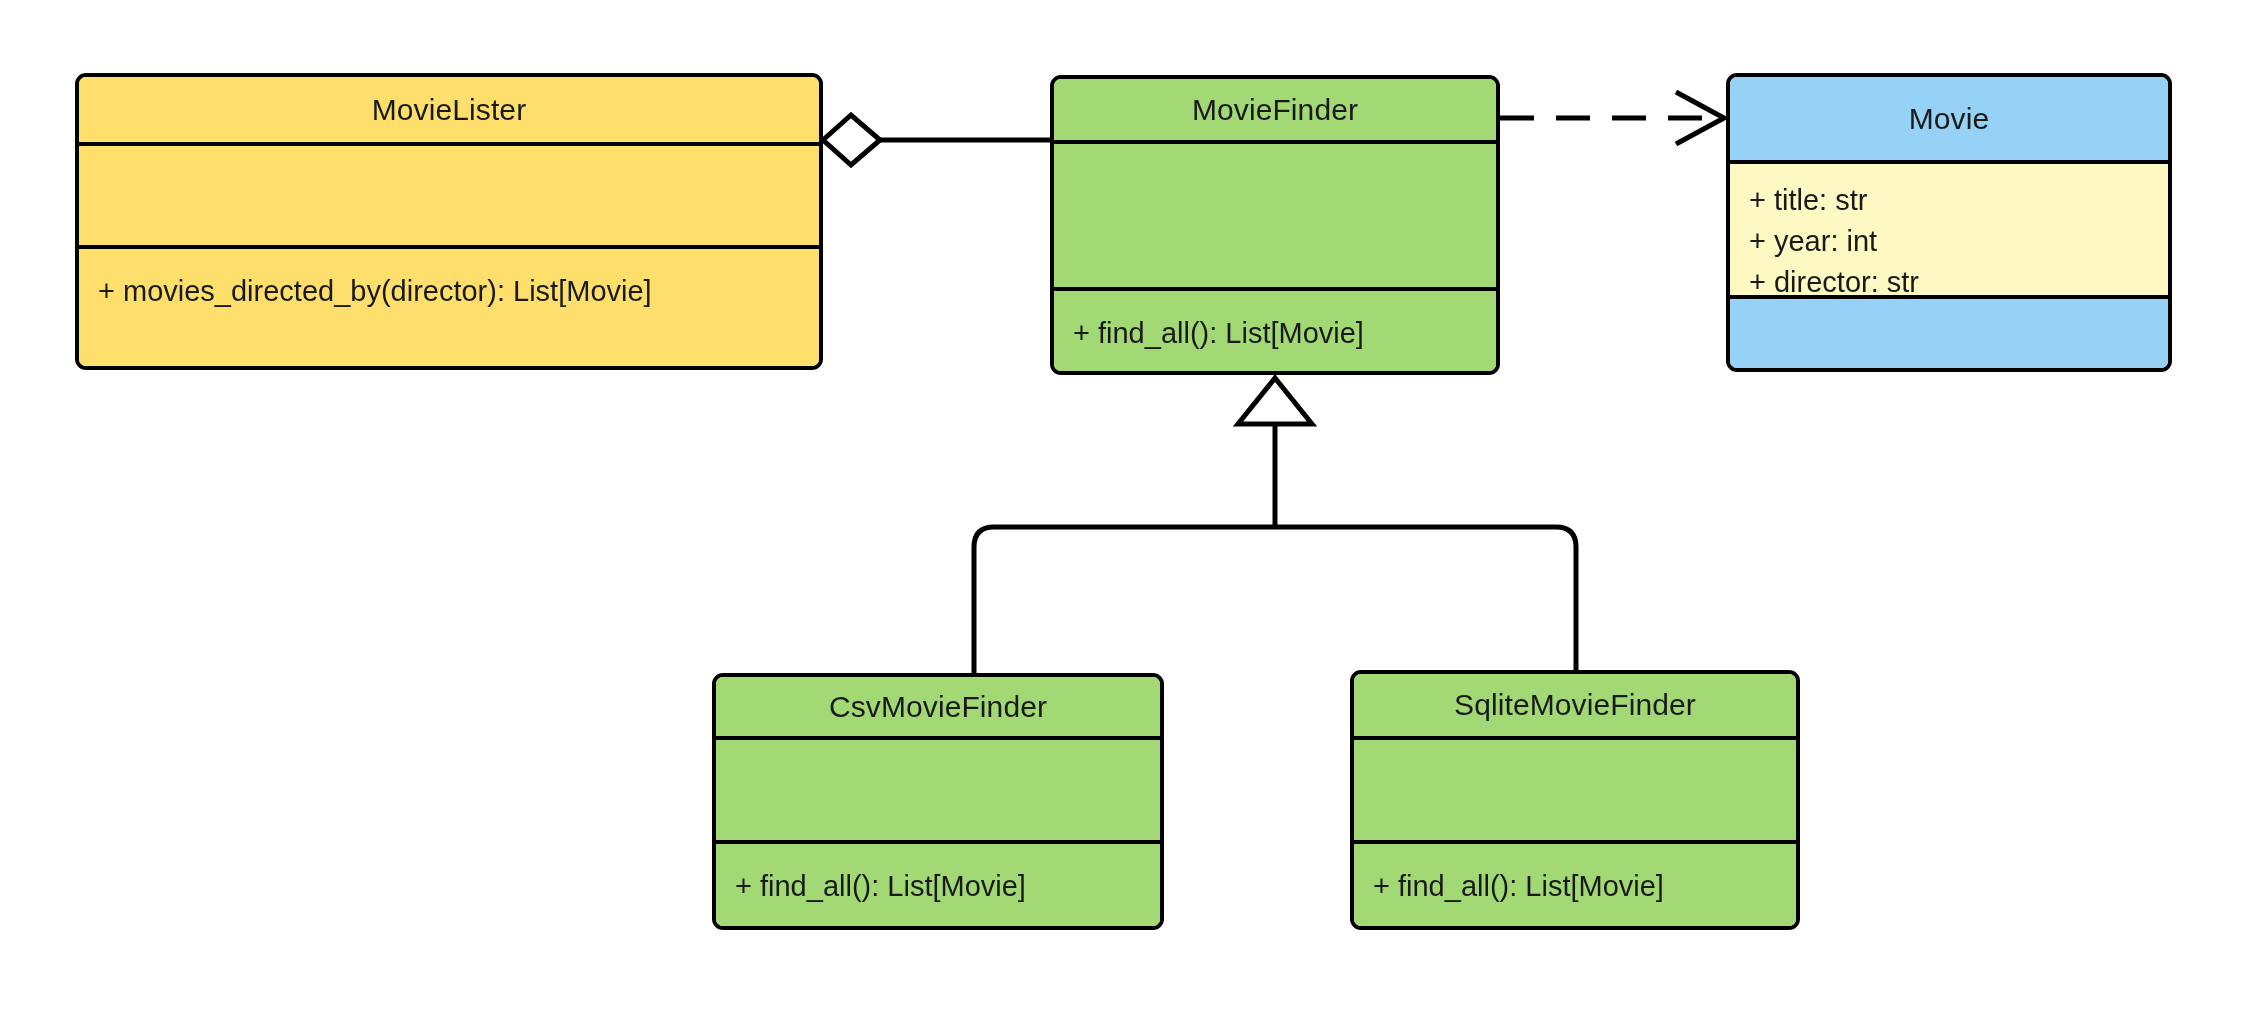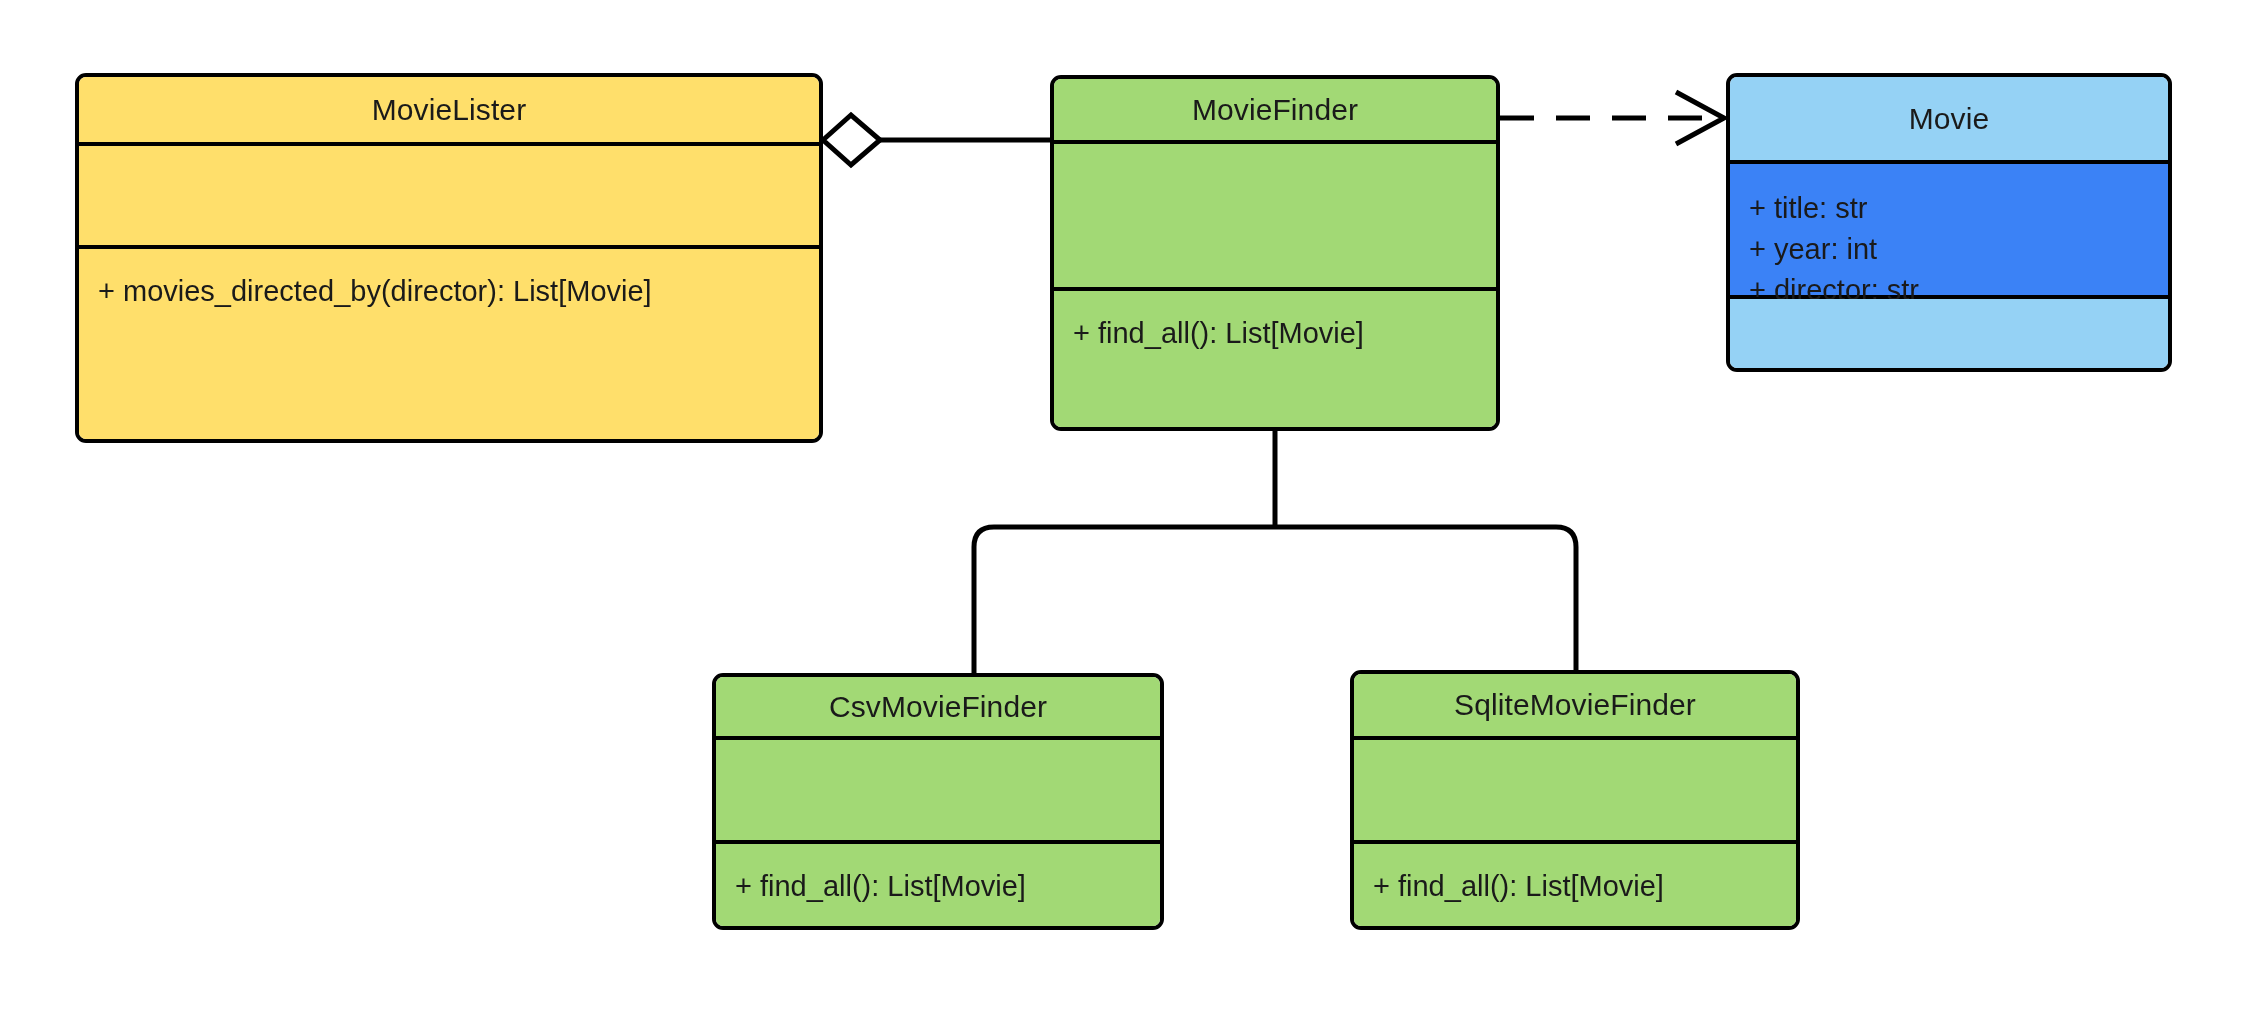--- a/index.html
+++ b/index.html
@@ -95,39 +95,39 @@
       <line x1="1275" y1="424" x2="1275" y2="527" stroke="#000000" stroke-width="5"></line>
 
       <path d="M 1275 527 H 994 Q 974 527 974 547 V 673" fill="none" stroke="#000000" stroke-width="5" stroke-linecap="butt"></path>
 
       <path d="M 1275 527 H 1556 Q 1576 527 1576 547 V 670" fill="none" stroke="#000000" stroke-width="5" stroke-linecap="butt"></path>
 
       <polygon points="1275,378 1312,424 1238,424" fill="#ffffff" stroke="#000000" stroke-width="5" stroke-linejoin="miter"></polygon>
     </g>
   </svg>
 
-  <div class="uml-class" style="left:75px; top:73px; width:748px; height:370px;justify-content:space-between;">
+  <div class="uml-class" style="left:75px; top:73px; width:748px; height:297px;justify-content:space-between;">
     <div class="compartment class-name divided" style="height:69px; background:#ffdf6b;">MovieLister</div>
     <div class="compartment divided empty-compartment" style="height:103px; background:#ffdf6b;"></div>
     <div class="compartment member-list top-aligned" style="flex:1; background:#ffdf6b;">
       <div class="member">+ movies_directed_by(director): List[Movie]</div>
     </div>
   </div>
 
-  <div class="uml-class" style="left:1050px; top:75px; width:450px; height:356px;">
+  <div class="uml-class" style="left:1050px; top:75px; width:450px; height:300px;">
     <div class="compartment class-name divided" style="height:65px; background:#a2d975;">MovieFinder</div>
     <div class="compartment divided empty-compartment" style="height:147px; background:#a2d975;"></div>
     <div class="compartment member-list top-aligned" style="flex:1; background:#a2d975;">
       <div class="member">+ find_all(): List[Movie]</div>
     </div>
   </div>
 
   <div class="uml-class" style="left:1726px; top:73px; width:446px; height:299px;">
     <div class="compartment class-name divided" style="height:87px; background:#95d2f5;text-align:center;">Movie</div>
-    <div class="compartment member-list divided top-aligned" style="height:135px; background:#3b82f6; padding-top:24px;">
+    <div class="compartment member-list divided top-aligned" style="height:135px; background:#fef9c3; padding-top:24px;justify-content:center;">
       <div class="member">+ title: str</div>
       <div class="member">+ year: int</div>
       <div class="member">+ director: str</div>
     </div>
     <div class="compartment empty-compartment" style="flex:1; background:#95d2f5;"></div>
   </div>
 
   <div class="uml-class" style="left:712px; top:673px; width:452px; height:257px;">
     <div class="compartment class-name divided" style="height:63px; background:#a2d975;">CsvMovieFinder</div>
     <div class="compartment divided empty-compartment" style="height:104px; background:#a2d975;"></div>

